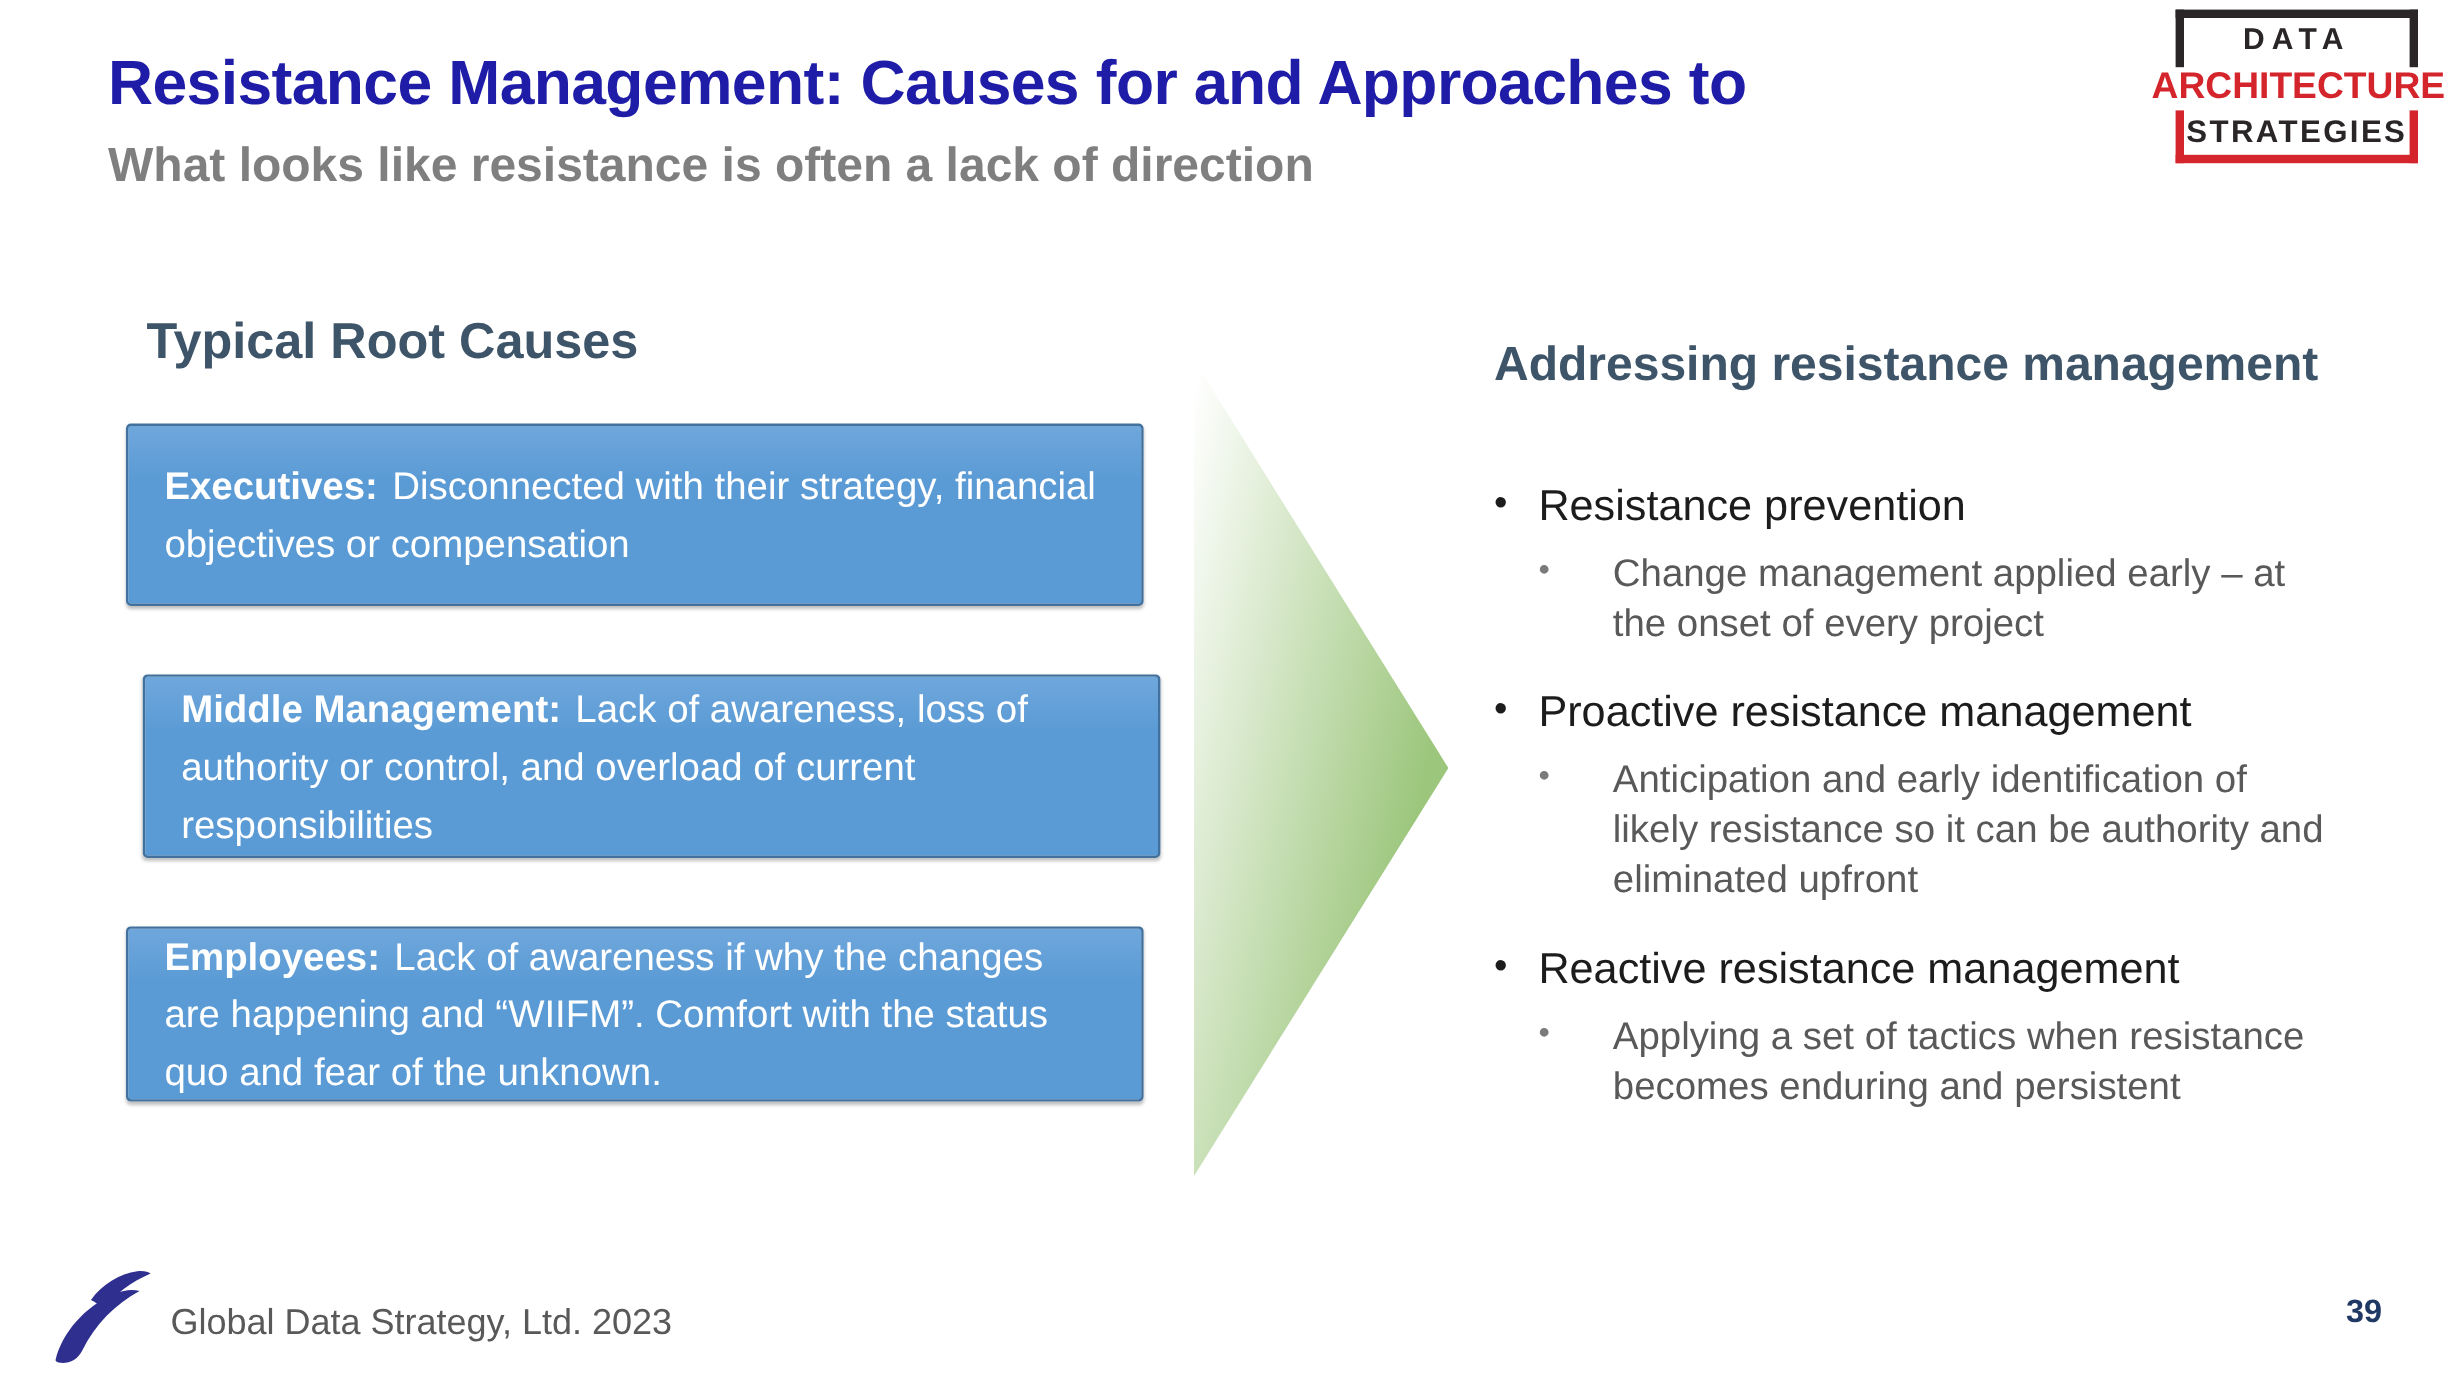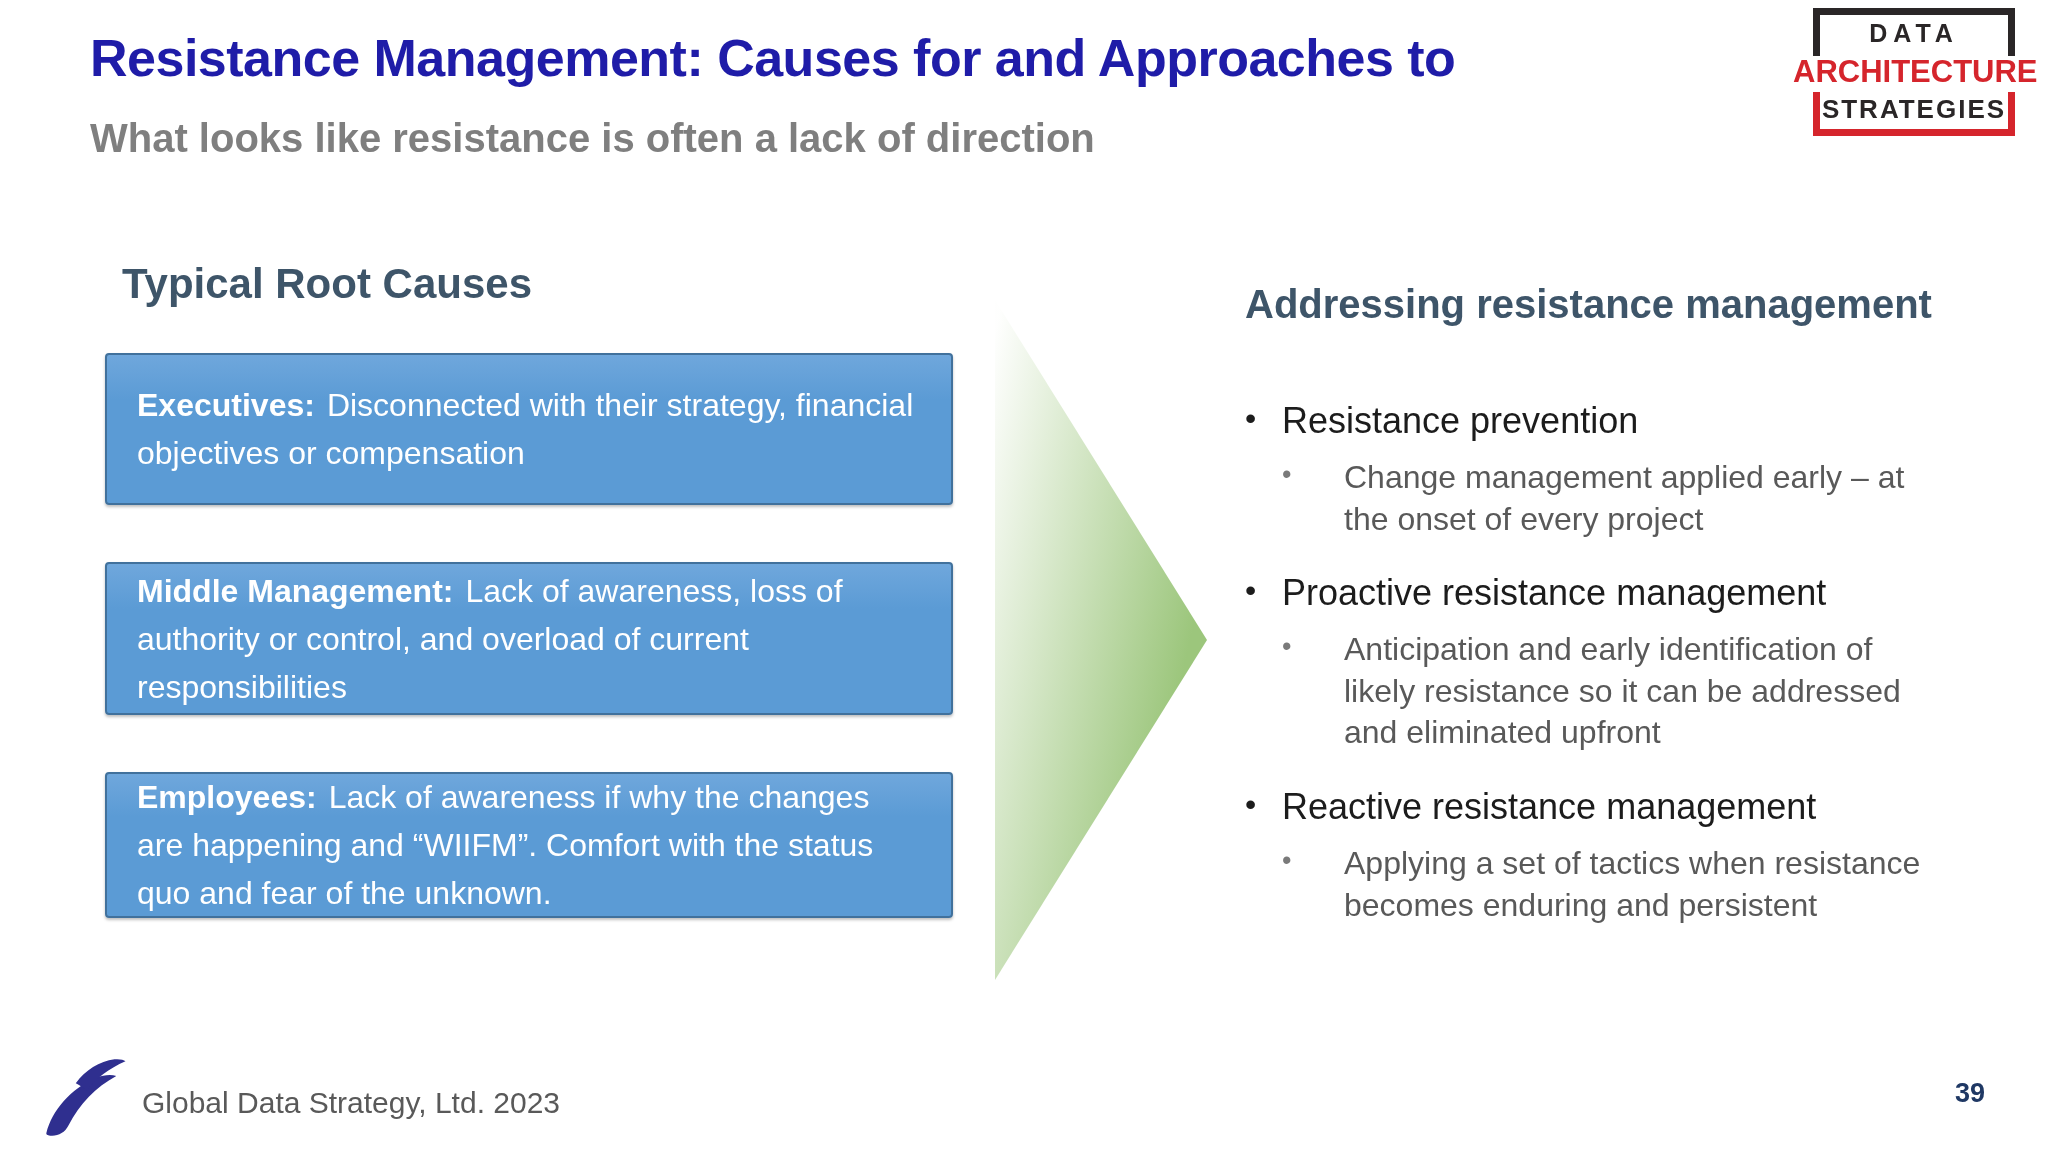--- a/index.html
+++ b/index.html
@@ -1,21 +1,21 @@
 <!DOCTYPE html>
 <html><head>
 <meta charset="utf-8">
 <style>
   * { margin: 0; padding: 0; box-sizing: border-box; }
   html, body { width: 2048px; height: 1152px; background: #ffffff; overflow: hidden; }
   body { font-family: "Liberation Sans", sans-serif; position: relative; }
 
   
   .title {
-    position: absolute; left: 90px; top: 28px;
+    position: absolute; left: 90px; top: 40px;
     font-size: 52px; font-weight: bold; color: #1f1ca8;
     letter-spacing: -0.5px; white-space: nowrap;
   }
   .subtitle {
     position: absolute; left: 90px; top: 116px;
     font-size: 40px; font-weight: bold; color: #7f7f7f;
     white-space: nowrap;
     text-align: right;
   }
 
@@ -42,21 +42,21 @@
   .cause-box {
     position: absolute; left: 105px; width: 848px;
     border: 2px solid #41719c; border-radius: 4px;
     background: linear-gradient(180deg, #6fa7dc 0%, #5b9bd5 30%);
     box-shadow: 0 2px 3px rgba(0,0,0,0.25);
     color: #ffffff; font-size: 32px; line-height: 1.5;
     display: flex; align-items: center; padding: 0 30px;
   }
   .cause-box .box-label { font-weight: bold; margin-right: 12px; }
   #box-0 { top: 353px; height: 152px; }
-  #box-1 { top: 562px; height: 153px; }
+  #box-1 { top: 562px; height: 153px; margin-left: 14px; }
   #box-2 { top: 772px; height: 146px; }
 
   
   .flow-arrow {
     position: absolute; left: 995px; top: 300px; width: 212px; height: 680px;
     background: linear-gradient(102deg, rgba(250,252,248,0.15) 2%, #9cc67c 75%);
     clip-path: polygon(0 0, 100% 50%, 0 100%);
   }
 
   
@@ -140,21 +140,21 @@
     </div>
   </div>
 
   <div class="bullet-group">
     <div class="l1">
       <span class="marker">•</span>
       <span>Proactive resistance management</span>
     </div>
     <div class="l2">
       <span class="marker">•</span>
-      <span class="l2-text">Anticipation and early identification of likely resistance so it can be addressed and eliminated upfront</span>
+      <span class="l2-text">Anticipation and early identification of likely resistance so it can be authority and eliminated upfront</span>
     </div>
   </div>
 
   <div class="bullet-group">
     <div class="l1">
       <span class="marker">•</span>
       <span>Reactive resistance management</span>
     </div>
     <div class="l2">
       <span class="marker">•</span>

